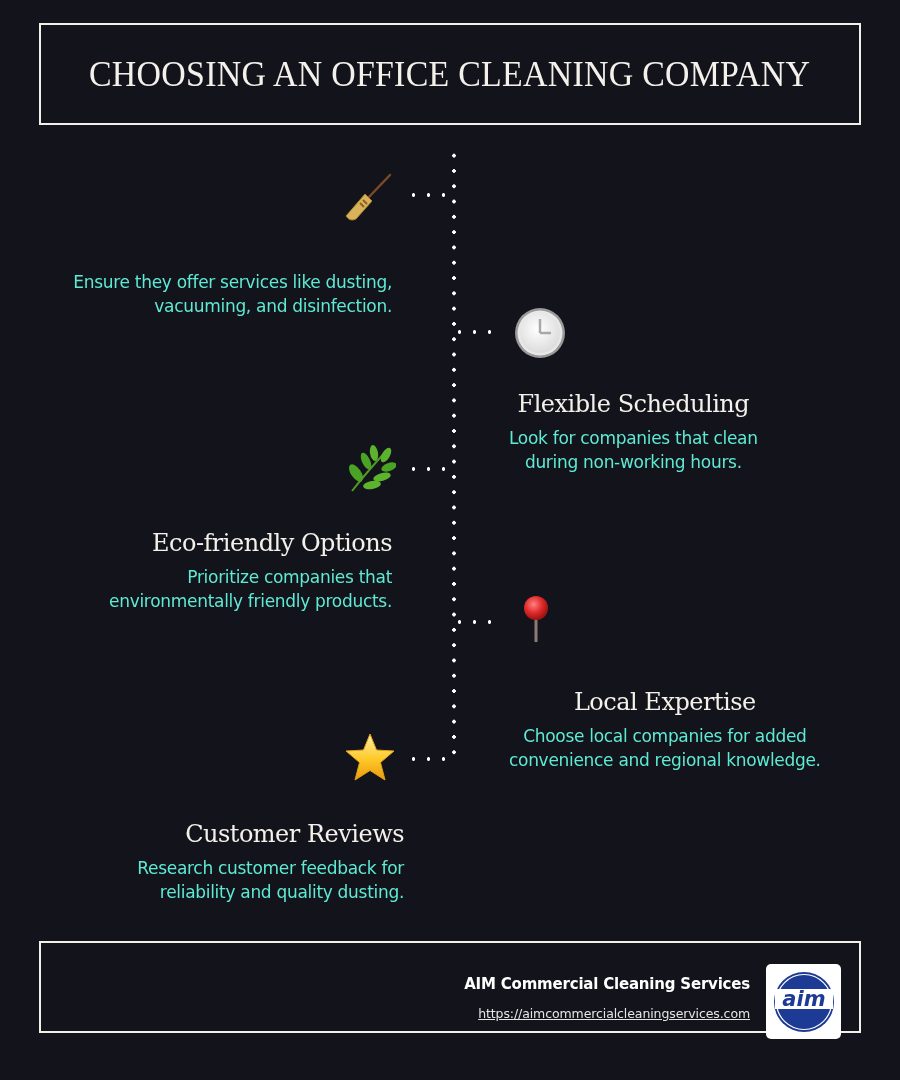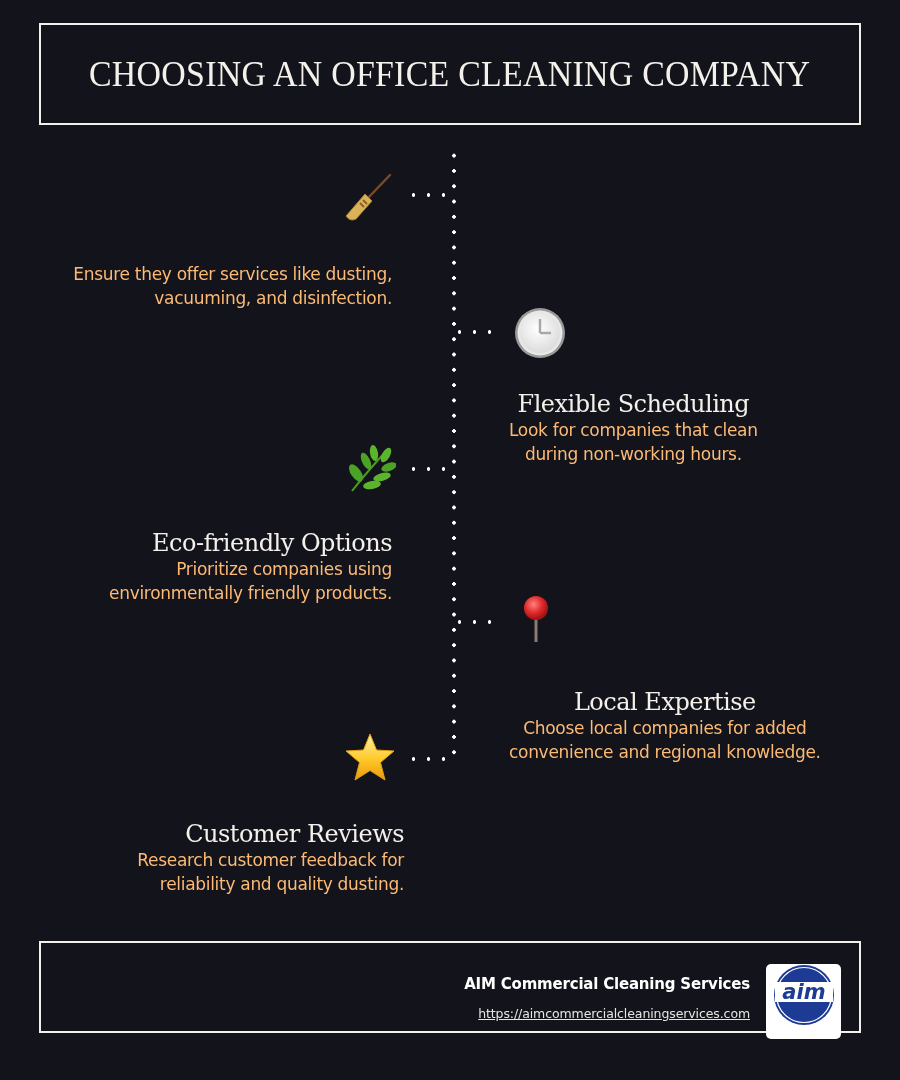--- a/index.html
+++ b/index.html
@@ -32,40 +32,40 @@
     align-items: center; justify-content: center;
   }
 
   .item { position: absolute; }
   .item h2 {
     font-family: "DejaVu Serif", serif; font-weight: normal; font-size: 24px;
     color: #f4f1ea; letter-spacing: -0.5px; white-space: nowrap;
   }
   .item p {
     font-family: "DejaVu Sans", sans-serif; font-size: 17px; line-height: 24px;
-    color: #fdba74; white-space: pre-line; letter-spacing: -0.3px;
+    color: #5eead4; margin-top: 8px; white-space: pre-line; letter-spacing: -0.3px;
   }
   .item.left { text-align: right; }
   .item.right { text-align: center; }
 
   .footer-box {
     position: absolute; left: 39px; top: 941px; width: 822px; height: 92px;
     border: 2px solid #f3f0ea;
   }
   .brand-name {
     position: absolute; right: 109px; top: 32px; font-family: "DejaVu Sans", sans-serif;
     font-weight: bold; font-size: 15px; color: #ffffff; letter-spacing: -0.2px; white-space: nowrap;
   }
   .brand-url {
     position: absolute; right: 109px; top: 63px; font-family: "DejaVu Sans", sans-serif;
     font-size: 12.5px; color: #e6e6e6; white-space: nowrap; letter-spacing: -0.1px; text-decoration: underline;
   }
   .logo {
     position: absolute; left: 725px; top: 21px; width: 75px; height: 75px;
-    background: #ffffff; border-radius: 5px; display: flex; align-items: flex-start; justify-content: center;
+    background: #ffffff; border-radius: 5px; display: flex; align-items: center; justify-content: center;
   }
 </style>
 </head>
 <body>
 
 <div class="title-box">
   <h1>CHOOSING AN OFFICE CLEANING COMPANY</h1>
 </div>
 
 <div class="vline"></div>
@@ -148,21 +148,21 @@
 </div>
 
 <div class="item right" style="left:509px; top:390px;">
   <h2>Flexible Scheduling</h2>
   <p>Look for companies that clean
 during non-working hours.</p>
 </div>
 
 <div class="item left" style="right:508px; top:529px;">
   <h2>Eco-friendly Options</h2>
-  <p>Prioritize companies using
+  <p>Prioritize companies that
 environmentally friendly products.</p>
 </div>
 
 <div class="item right" style="left:509px; top:688px;">
   <h2>Local Expertise</h2>
   <p>Choose local companies for added
 convenience and regional knowledge.</p>
 </div>
 
 <div class="item left" style="right:496px; top:820px;">

